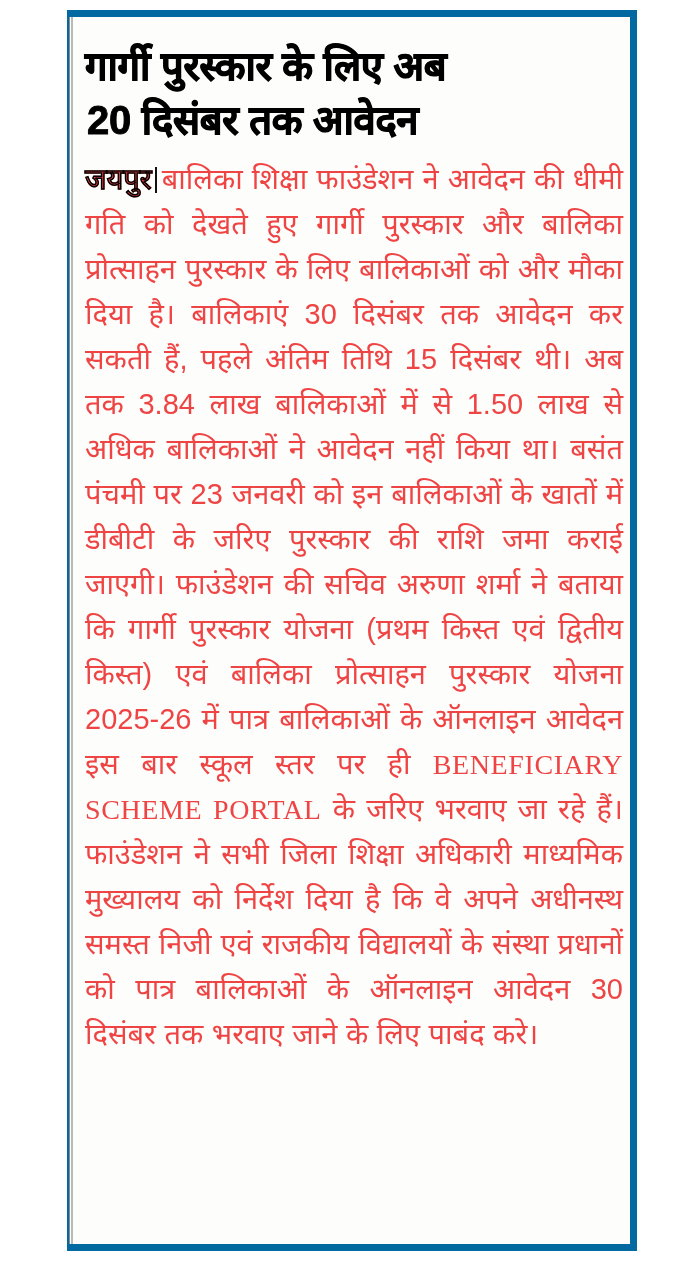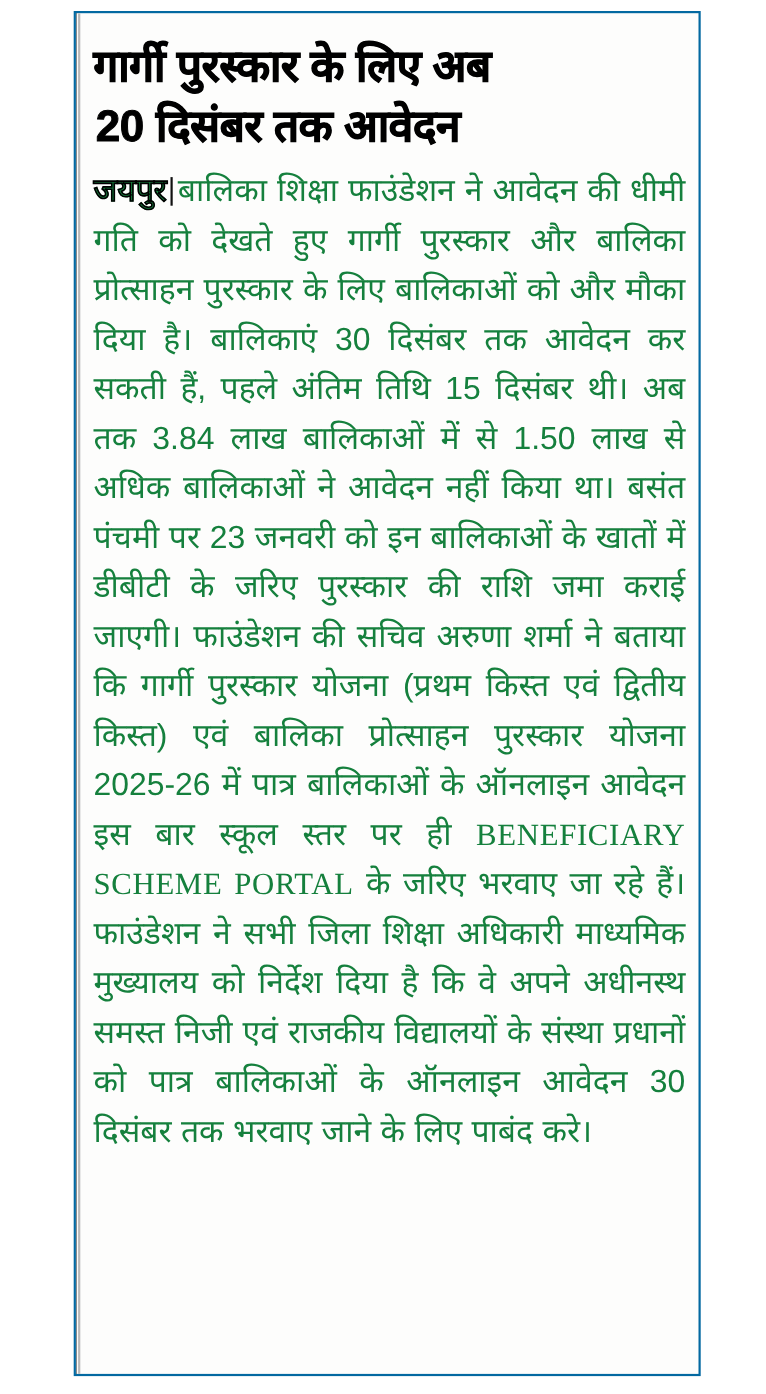--- a/index.html
+++ b/index.html
@@ -16,21 +16,21 @@
   }
 
   #clipping {
     position: absolute;
     left: 67px;
     top: 10px;
     width: 570px;
     height: 1241px;
     box-sizing: border-box;
     background: #fdfdfc;
-    border: 2px solid #0369a1;
+    border: 7px solid #0369a1;
     border-left-width: 2px;
     box-shadow: inset 2px 0 0 -1px #8a8a8a;
     overflow: hidden;
   }
 
   
   #clipping::before {
     content: "";
     position: absolute;
     left: 2px;
@@ -71,21 +71,21 @@
     padding-left: 2px;
   }
 
   
   #article-body {
     margin: 0;
     padding: 10px 0 0 0;
     font-family: "Liberation Sans", "DejaVu Sans", sans-serif;
     font-size: 29px;
     line-height: 45px;
-    color: #15803d;
+    color: #ef4444;
     text-align: justify;
     text-justify: inter-word;
     word-spacing: 0.5px;
   }
   #article-body p {
     margin: 0;
     text-align: justify;
   }
   
   #article-body p:last-child {

